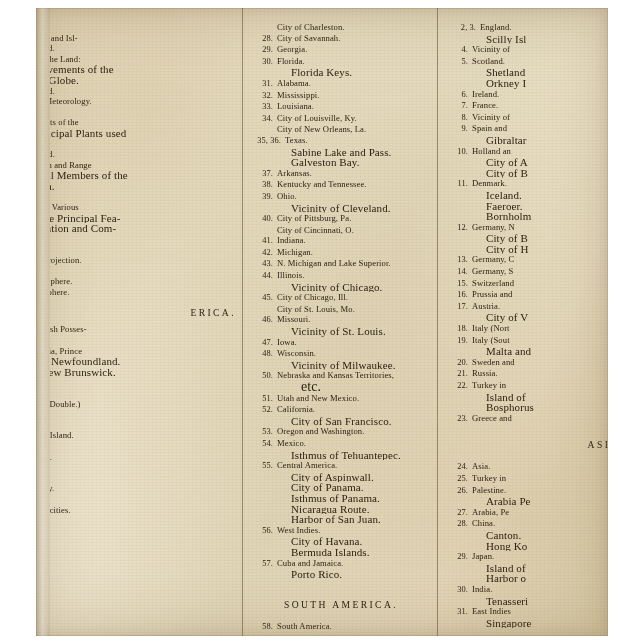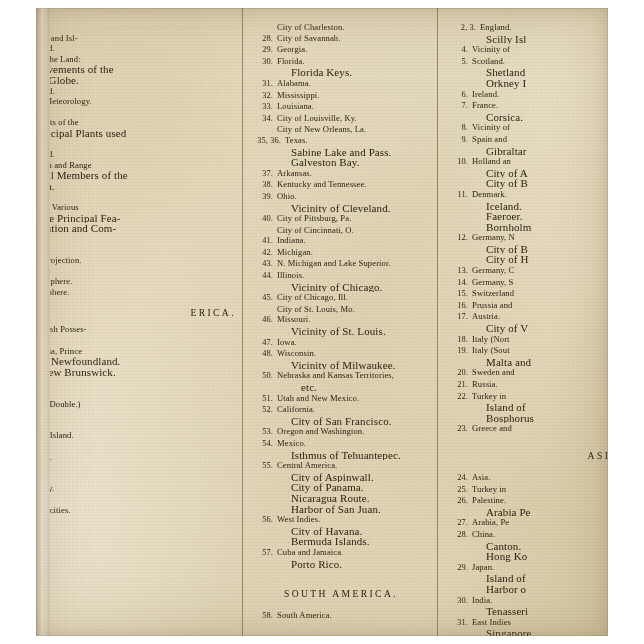--- a/index.html
+++ b/index.html
@@ -90,21 +90,21 @@
   .num {
     flex: 0 0 auto;
     width: 22px;
     text-align: right;
     padding-right: 4px;
     font-size: 8.4px;
   }
   .num.wide { width: 30px; text-align: right; }
   .txt { flex: 1 1 auto; overflow: hidden; text-overflow: clip; }
   .sub .txt { padding-left: 14px; font-size: 11px; }
-  .sub2 .txt { padding-left: 24px; font-size: 11px; }
+  .sub2 .txt { padding-left: 24px; font-size: 14px; }
   .heading {
     text-align: center;
     font-size: 9.6px;
     letter-spacing: 2.4px;
     margin: 10px 0 6px 0;
     white-space: nowrap;
   }
   .heading.left { text-align: right; padding-left: 6px; }
   .spacer { height: 9px; }
   .spacer-sm { height: 5px; }
@@ -473,20 +473,24 @@
               <div class="line sub">
                 <span class="num"></span>
                 <span class="txt">City of Aspinwall.</span>
               </div>
               <div class="line sub">
                 <span class="num"></span>
                 <span class="txt">City of Panama.</span>
               </div>
               <div class="line sub">
                 <span class="num"></span>
+                <span class="txt">Isthmus of Panama.</span>
+              </div>
+              <div class="line sub">
+                <span class="num"></span>
                 <span class="txt">Nicaragua Route.</span>
               </div>
               <div class="line sub">
                 <span class="num"></span>
                 <span class="txt">Harbor of San Juan.</span>
               </div>
               <div class="line">
                 <span class="num">56.</span>
                 <span class="txt">West Indies.</span>
               </div>
@@ -547,24 +551,20 @@
                 <span class="txt">Orkney I</span>
               </div>
               <div class="line">
                 <span class="num">6.</span>
                 <span class="txt">Ireland.</span>
               </div>
               <div class="line">
                 <span class="num">7.</span>
                 <span class="txt">France.</span>
               </div>
-              <div class="line sub">
-                <span class="num"></span>
-                <span class="txt">Corsica.</span>
-              </div>
               <div class="line">
                 <span class="num">8.</span>
                 <span class="txt">Vicinity of</span>
               </div>
               <div class="line">
                 <span class="num">9.</span>
                 <span class="txt">Spain and</span>
               </div>
               <div class="line sub">
                 <span class="num"></span>

